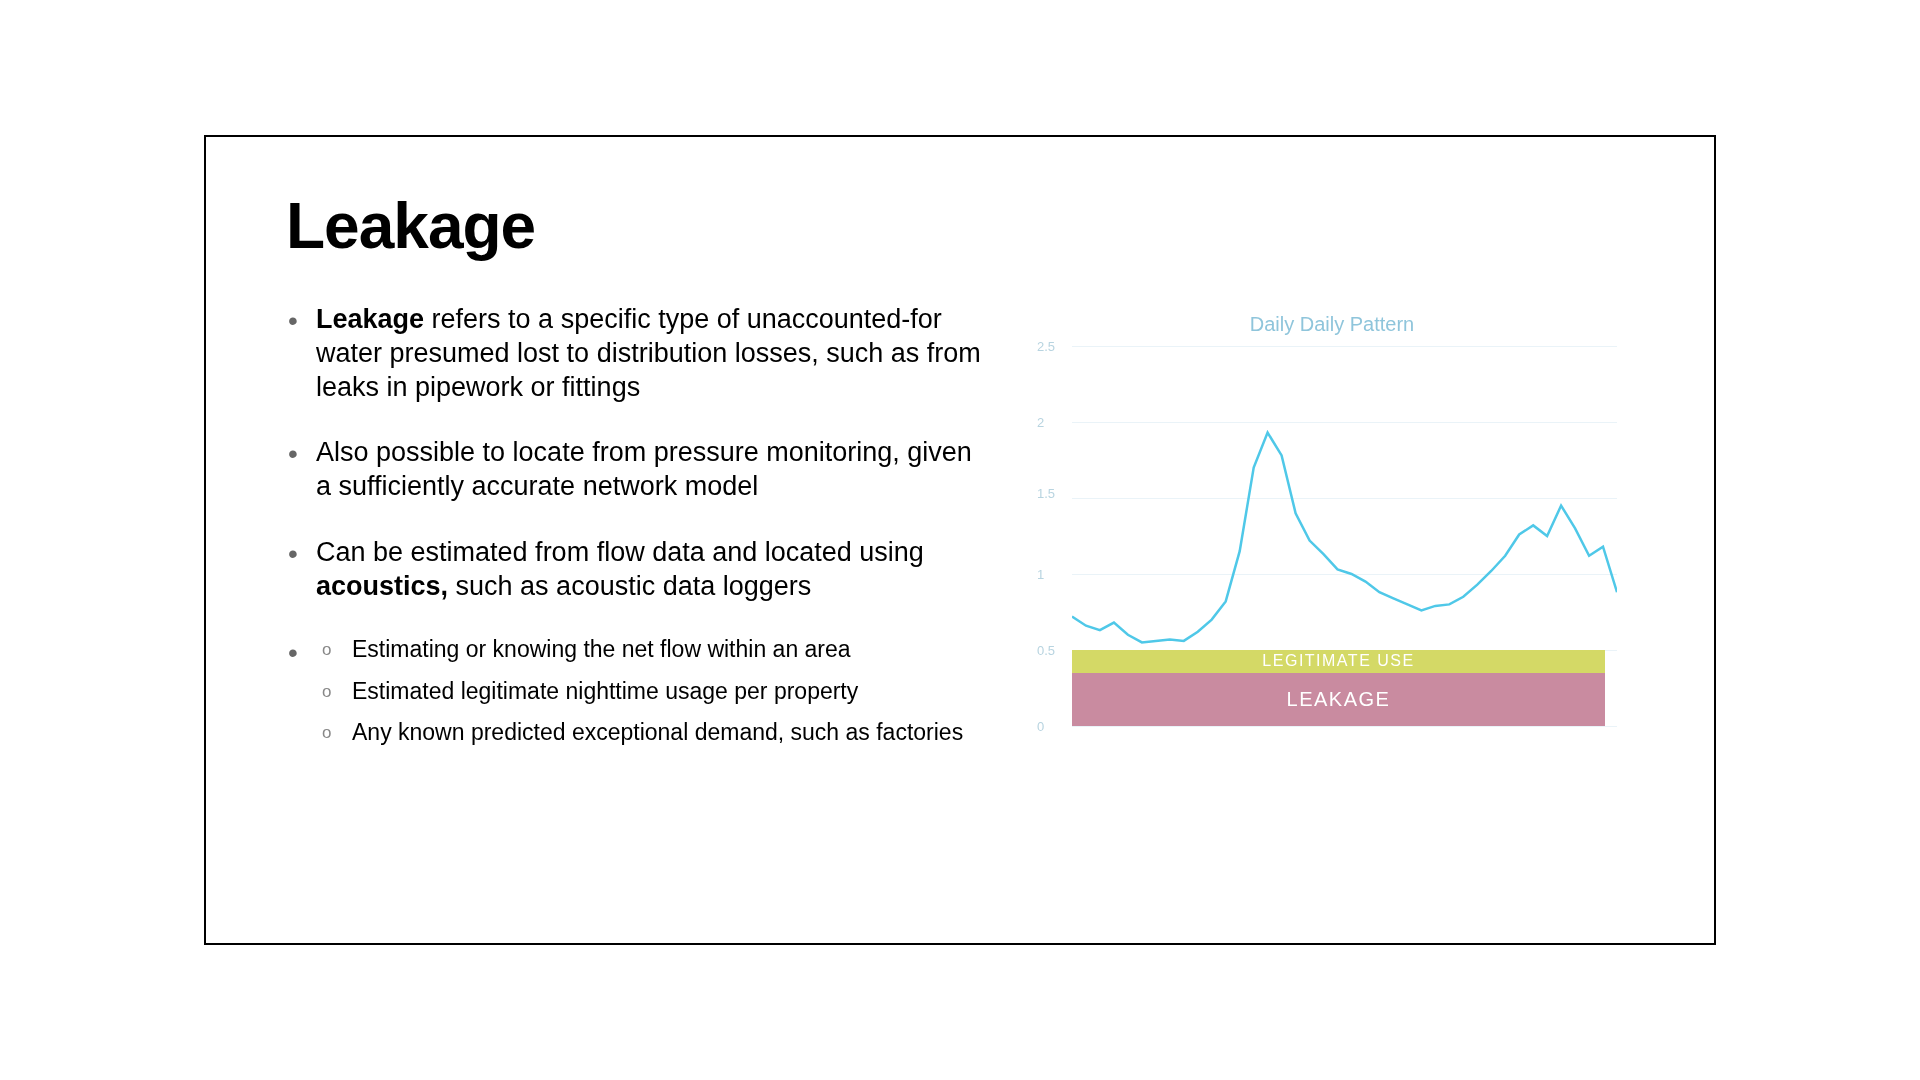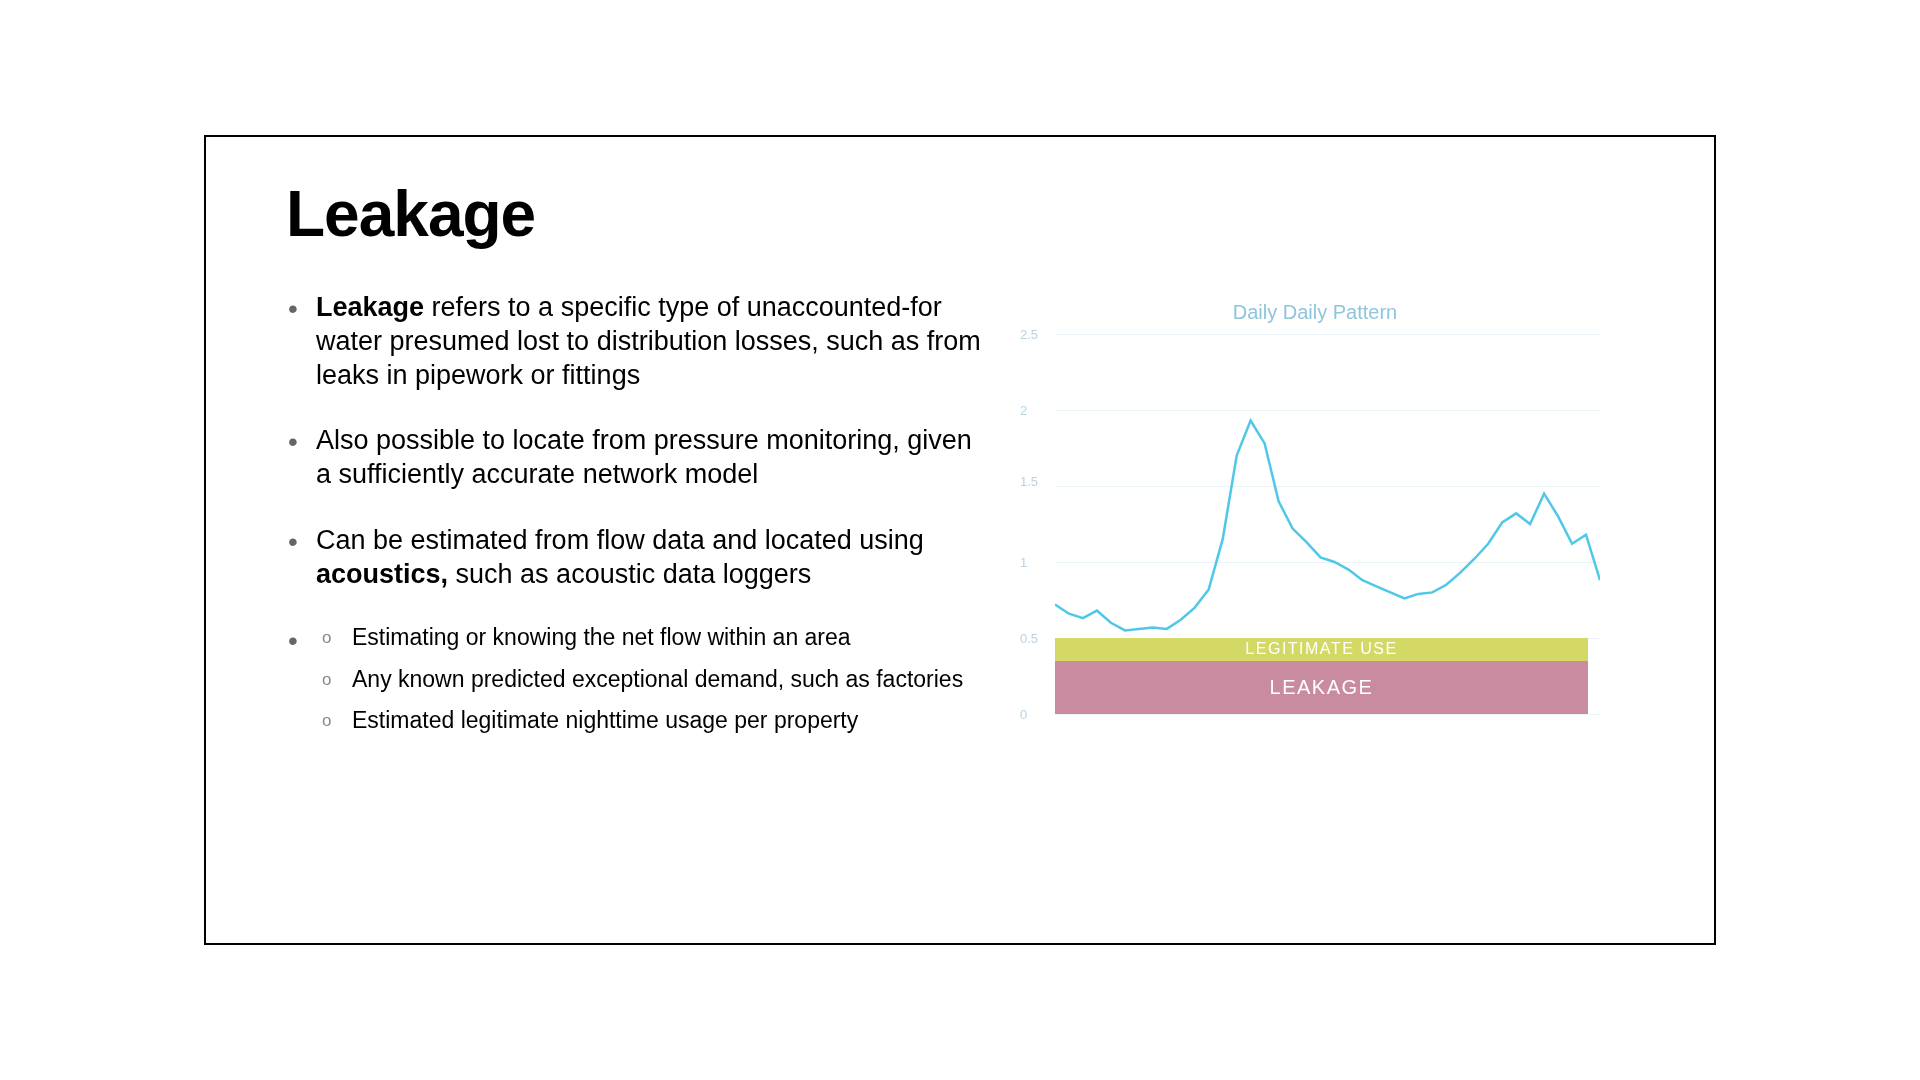--- a/index.html
+++ b/index.html
@@ -13,34 +13,34 @@
       width: 1920px;
       height: 1080px;
       display: flex;
       align-items: center;
       justify-content: center;
     }
     .slide {
       width: 1512px;
       height: 810px;
       border: 2px solid #000;
-      padding: 40px 80px;
+      padding: 52px 80px;
       position: relative;
       background: #fff;
     }
     .title {
       font-size: 64px;
       font-weight: 900;
       color: #000;
       margin-bottom: 40px;
       letter-spacing: -1px;
     }
     .content {
       display: flex;
-      gap: 44px;
+      gap: 61px;
     }
     .left-col {
       flex: 1;
       max-width: 700px;
     }
     .right-col {
       flex: 0 0 570px;
       padding-top: 10px;
     }
     ul.main-list {
@@ -164,22 +164,22 @@
         </li>
         <li>
           <span>Also possible to locate from pressure monitoring, given a sufficiently accurate network model</span>
         </li>
         <li>
           <span>Can be estimated from flow data and located using </span><span class="bold">acoustics,</span><span> such as acoustic data loggers</span>
         </li>
         <li>
           <ul class="sub-list">
             <li>Estimating or knowing the net flow within an area</li>
+            <li>Estimated legitimate nighttime usage per property</li>
             <li>Any known predicted exceptional demand, such as factories</li>
-            <li>Estimated legitimate nighttime usage per property</li>
           </ul>
         </li>
       </ul>
     </div>
     <div class="right-col">
       <div class="chart-container">
         <div class="chart-title">Daily Daily Pattern</div>
         <div class="chart-area" id="chart-area">
           <div class="plot-region" id="plot-region">
               <div class="gridline" style="top: 380px;"></div>

